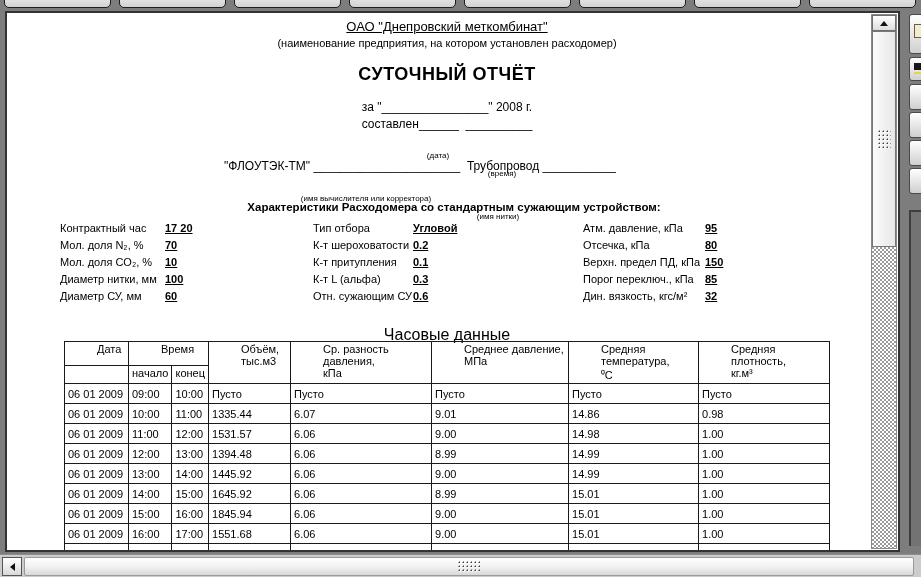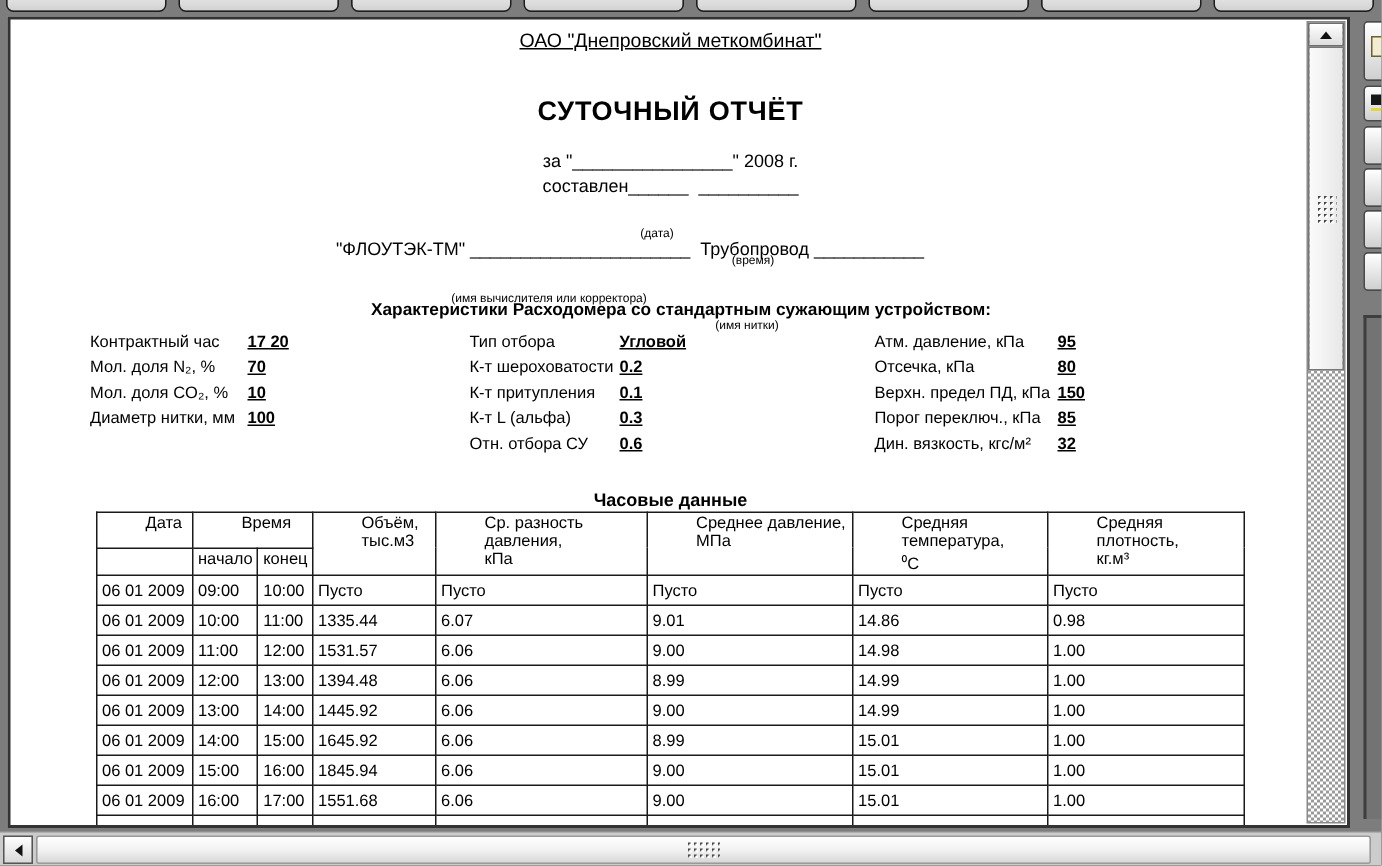--- a/index.html
+++ b/index.html
@@ -32,21 +32,21 @@
   .char-col-0{left:53px;}
   .char-col-1{left:306px;}
   .char-col-2{left:576px;}
   .char-row{height:17px;line-height:17px;white-space:nowrap;}
   .char-label{display:inline-block;}
   .char-col-0 .char-label{width:105px;}
   .char-col-1 .char-label{width:100px;}
   .char-col-2 .char-label{min-width:122px;}
   .char-value{font-weight:bold;text-decoration:underline;}
 
-  .hourly-title{top:313px;font-size:12px;font-weight:bold;}
+  .hourly-title{top:313px;font-size:16px;font-weight:normal;}
   .hourly-table{position:absolute;left:57px;top:328px;border-collapse:collapse;table-layout:fixed;
                 font-size:11px;}
   .hourly-table th,.hourly-table td{border:1px solid #1a1a1a;padding:1px 3px;font-weight:normal;
                 text-align:left;vertical-align:top;white-space:pre-line;overflow:hidden;}
   .hourly-table thead tr:nth-child(1) th{height:21px;padding-left:32px;}
   .hourly-table thead tr:nth-child(2) th{height:16px;}
   .hourly-table tbody td{height:20px;vertical-align:middle;white-space:nowrap;}
 
   
   .v-scroll{position:absolute;right:1px;top:1px;bottom:1px;width:26px;border:1px solid #8a8a8a;
@@ -99,20 +99,21 @@
     <div class="tb-btn"></div>
     <div class="tb-btn"></div>
     <div class="tb-btn"></div>
     <div class="tb-btn"></div>
   </div>
 
   <div class="doc-frame">
     <div class="page">
 
       <div class="center-line org">ОАО "Днепровский меткомбинат"</div>
+      <div class="center-line org-cap">(наименование предприятия, на котором установлен расходомер)</div>
       <div class="center-line title">СУТОЧНЫЙ ОТЧЁТ</div>
       <div class="center-line za">за "________________" 2008 г.</div>
       <div class="center-line sost">составлен______  __________</div>
 
       <div class="center-line caps1">
         <span class="small-cap" style="left:431px;">(дата)</span>
         <span class="small-cap" style="left:495px;">(время)</span>
       </div>
 
       <div class="center-line floutek">"ФЛОУТЭК-ТМ" ______________________  Трубопровод ___________</div>
@@ -122,27 +123,28 @@
         <span class="small-cap" style="left:491px;">(имя нитки)</span>
       </div>
 
       <div class="center-line char-title">Характеристики Расходомера со стандартным сужающим устройством:</div>
 
       <div class="char-col char-col-0">
           <div class="char-row"><span class="char-label">Контрактный час</span><span class="char-value">17 20</span></div>
           <div class="char-row"><span class="char-label">Мол. доля N₂, %</span><span class="char-value">70</span></div>
           <div class="char-row"><span class="char-label">Мол. доля CO₂, %</span><span class="char-value">10</span></div>
           <div class="char-row"><span class="char-label">Диаметр нитки, мм</span><span class="char-value">100</span></div>
+          <div class="char-row"><span class="char-label">Диаметр СУ, мм</span><span class="char-value">60</span></div>
         </div>
       <div class="char-col char-col-1">
           <div class="char-row"><span class="char-label">Тип отбора</span><span class="char-value">Угловой</span></div>
           <div class="char-row"><span class="char-label">К-т шероховатости</span><span class="char-value">0.2</span></div>
           <div class="char-row"><span class="char-label">К-т притупления</span><span class="char-value">0.1</span></div>
           <div class="char-row"><span class="char-label">К-т L (альфа)</span><span class="char-value">0.3</span></div>
-          <div class="char-row"><span class="char-label">Отн. отбора СУ</span><span class="char-value">0.6</span></div>
+          <div class="char-row"><span class="char-label">Отн. сужающим СУ</span><span class="char-value">0.6</span></div>
         </div>
       <div class="char-col char-col-2">
           <div class="char-row"><span class="char-label">Атм. давление, кПа</span><span class="char-value">95</span></div>
           <div class="char-row"><span class="char-label">Отсечка, кПа</span><span class="char-value">80</span></div>
           <div class="char-row"><span class="char-label">Верхн. предел ПД, кПа</span><span class="char-value">150</span></div>
           <div class="char-row"><span class="char-label">Порог переключ., кПа</span><span class="char-value">85</span></div>
           <div class="char-row"><span class="char-label">Дин. вязкость, кгс/м²</span><span class="char-value">32</span></div>
         </div>
 
       <div class="center-line hourly-title">Часовые данные</div>

